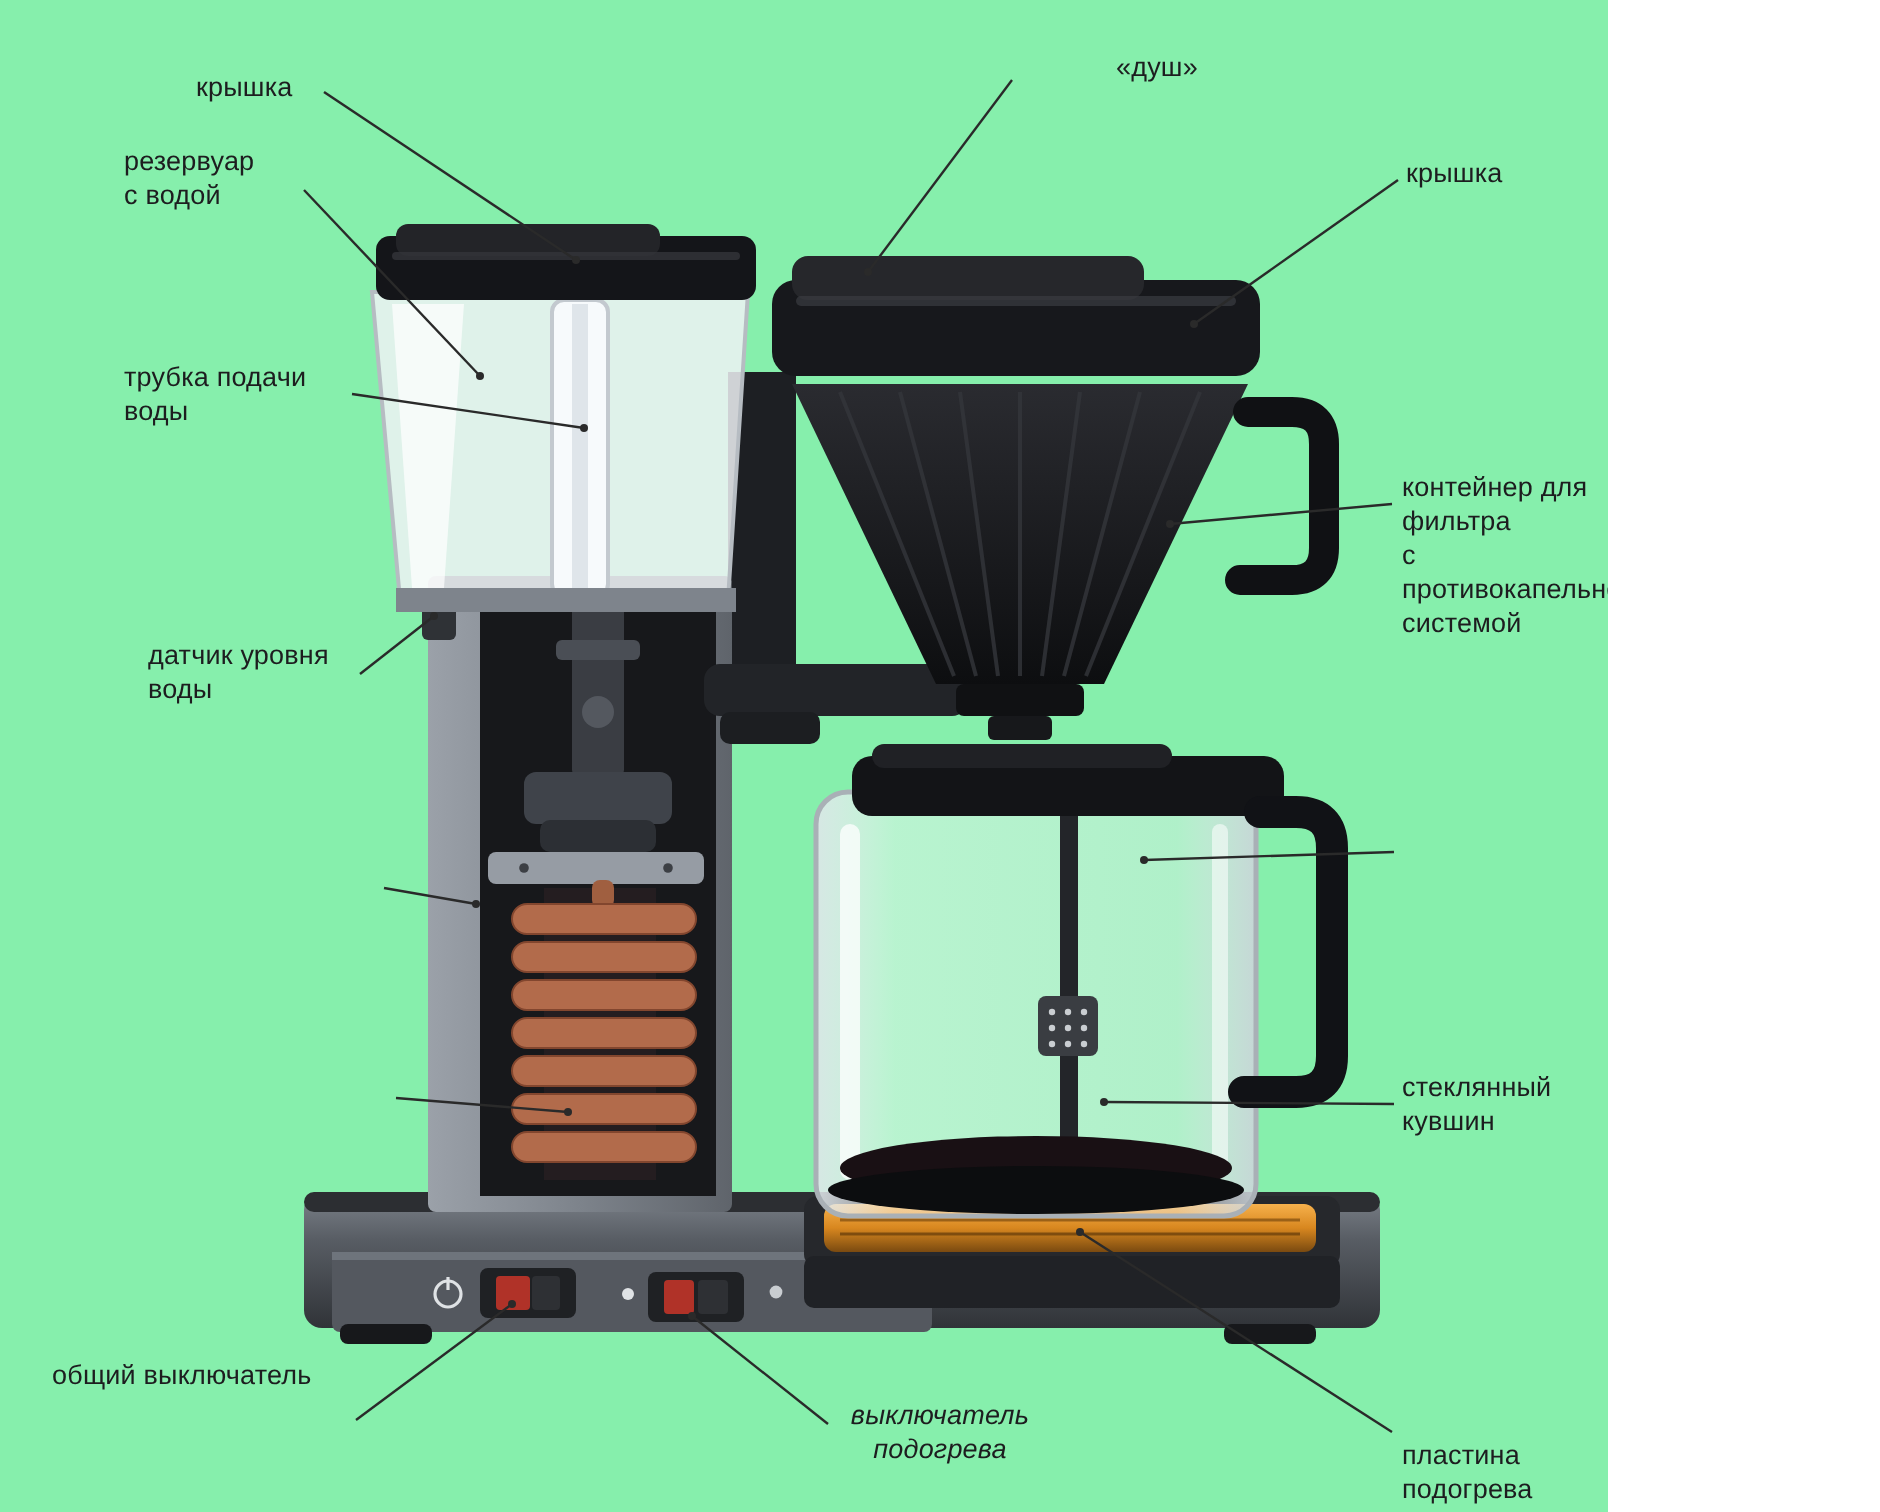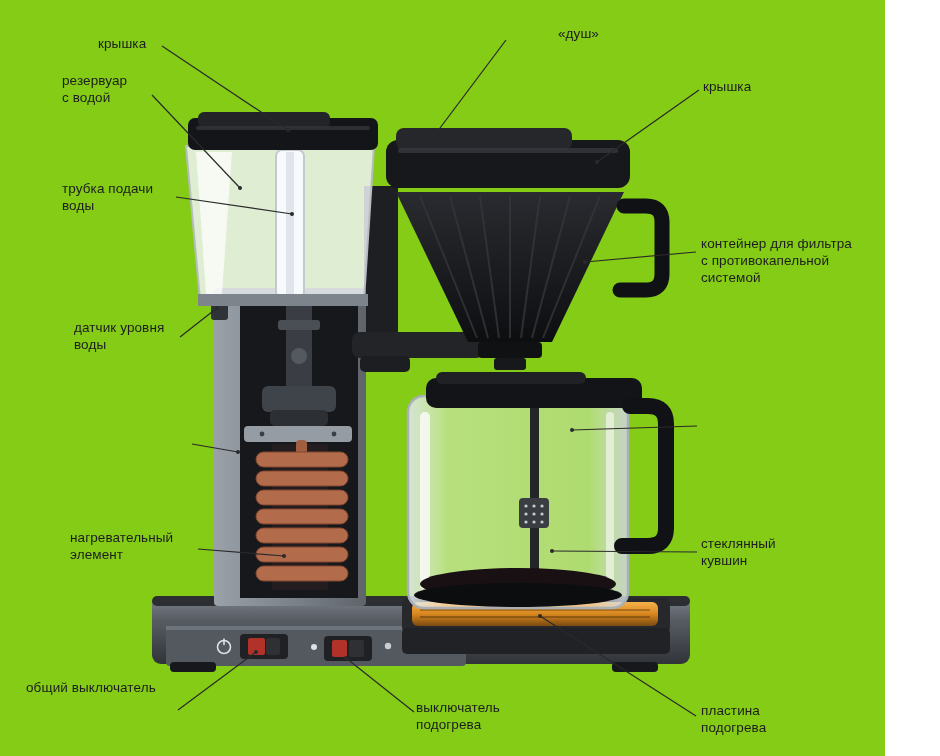--- a/index.html
+++ b/index.html
@@ -1,32 +1,32 @@
 <!DOCTYPE html>
 <html><head>
 <meta charset="utf-8">
 <style>
   html,body{margin:0;padding:0;background:#ffffff;}
   .stage{
     position:relative;
-    width:885px;height:756px;
-    background:#84cc16;
+    width:804px;height:756px;
+    background:#86efac;
     font-family:"Liberation Sans", sans-serif;
     overflow:hidden;
   }
   .art{position:absolute;left:0;top:0;}
   .label{
     position:absolute;
     font-size:13.5px;
     color:#1d1d1f;
     line-height:1.25;
     white-space:pre-line;
     letter-spacing:.1px;
   }
-  .label.center{text-align:left;}
+  .label.center{text-align:center;font-style:italic;}
 </style>
 </head>
 <body>
 
 <div class="stage">
 
   <svg class="art" width="940" height="756" viewBox="0 0 940 756">
     <defs>
       <linearGradient id="gMetal" x1="0" y1="0" x2="1" y2="0">
         <stop offset="0" stop-color="#9ba1a9"></stop>
@@ -238,23 +238,21 @@
   <div class="label" style="left:62px;  top:73px;">резервуар
 с водой</div>
   <div class="label" style="left:62px;  top:181px;">трубка подачи
 воды</div>
   <div class="label" style="left:510px; top:26px;margin-left:48px;">«душ»</div>
   <div class="label" style="left:703px; top:79px;">крышка</div>
   <div class="label" style="left:701px; top:236px;">контейнер для фильтра
 с противокапельной системой</div>
   <div class="label" style="left:74px;  top:320px;">датчик уровня
 воды</div>
-  <div class="label" style="left:70px;  top:530px;">нагревательный
-элемент</div>
   <div class="label" style="left:701px; top:536px;">стеклянный
 кувшин</div>
   <div class="label" style="left:26px;  top:680px;">общий выключатель</div>
   <div class="label center" style="left:416px; top:700px; width:108px;">выключатель
 подогрева</div>
-  <div class="label" style="left:701px; top:703px;">пластина
+  <div class="label" style="left:701px; top:720px;">пластина
 подогрева</div>
 
 </div>
 
 </body></html>

